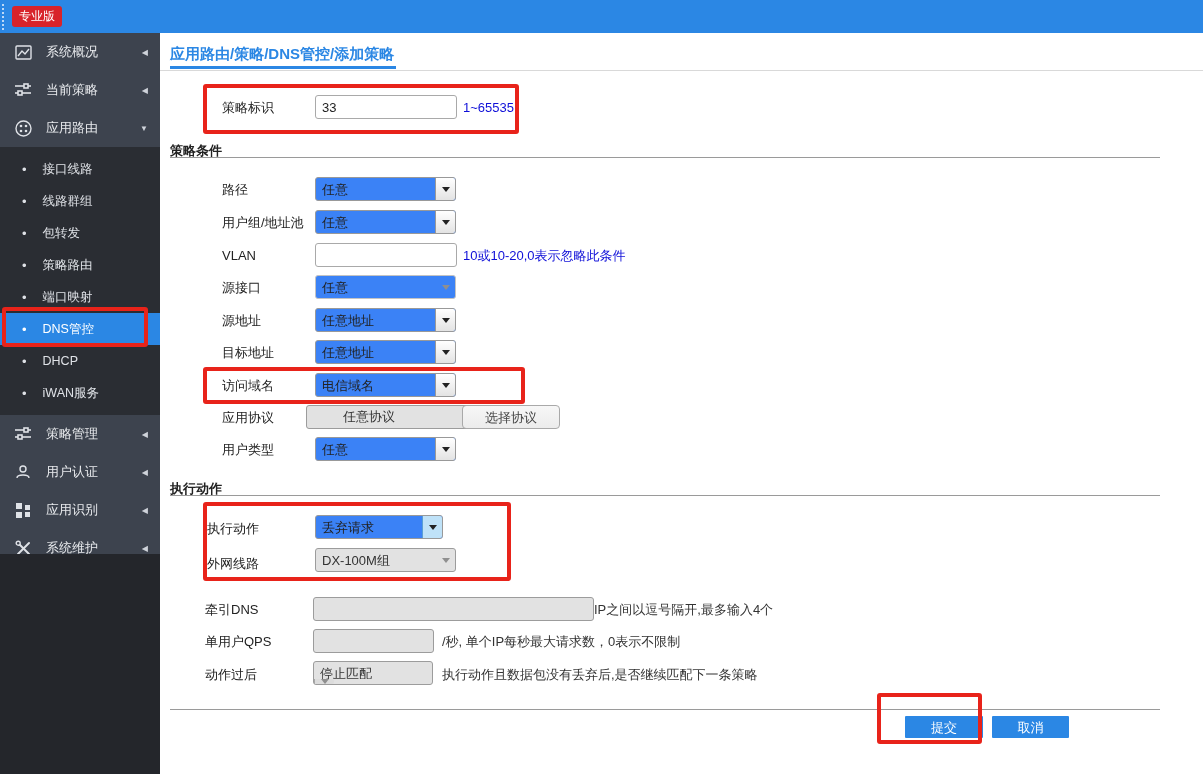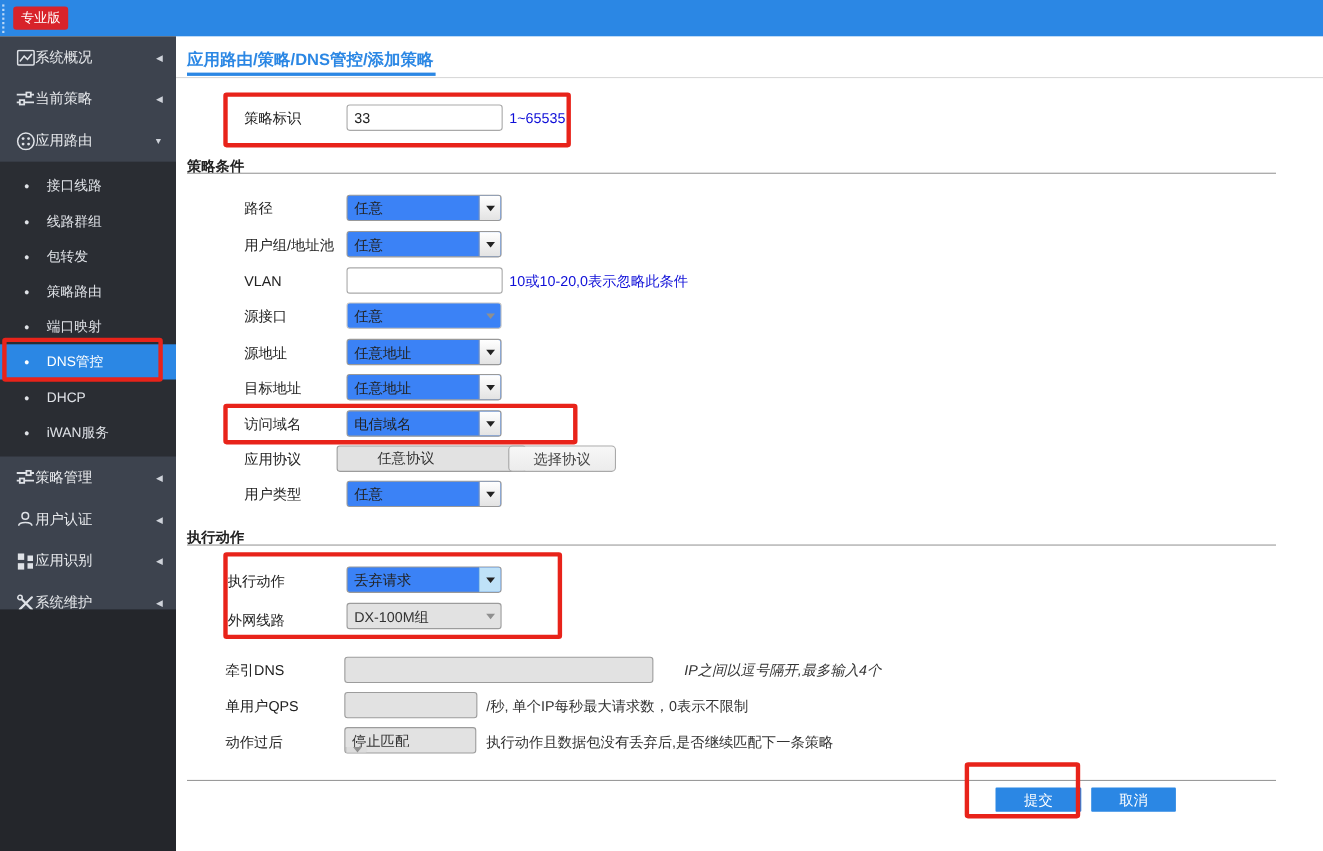--- a/index.html
+++ b/index.html
@@ -9,21 +9,21 @@
   .topbar{position:absolute;left:0;top:0;width:1203px;height:33px;background:#2b87e4;display:flex;align-items:center;}
   .logo{display:flex;align-items:flex-start;margin-left:8px;width:144px;}
   .logo-text{color:#fff;font-size:21px;font-weight:bold;letter-spacing:.5px;line-height:30px;}
   .logo-reg{color:#fff;font-size:9px;margin-left:1px;margin-top:2px;}
   .top-sep{height:26px;border-left:2px dotted #bcd9f7;margin:0 8px 0 2px;}
   .badge{background:#d8232a;color:#fff;font-size:12px;padding:2px 7px;border-radius:3px;}
   
   .sidebar{position:absolute;left:0;top:33px;width:160px;height:741px;background:#3d434e;}
   .side-item{height:38px;display:flex;align-items:center;color:#e8eaed;font-size:13px;cursor:pointer;}
   .side-item .ic{width:18px;margin-left:14px;display:flex;justify-content:center;}
-  .side-item .lab{flex:1;}
+  .side-item .lab{margin-left:14px;flex:1;}
   .chev{margin-right:12px;font-size:8px;color:#cfd3da;}
   .submenu{background:#2a2d33;padding:6px 0;}
   .sub-item{height:32px;display:flex;align-items:center;color:#dfe2e7;font-size:12.5px;cursor:pointer;}
   .sub-item .dot{margin-left:22px;font-size:13px;}
   .sub-item .lab{margin-left:16px;}
   .sub-item.active{background:#2b87e4;color:#fff;}
   .side-bottom-fill{position:absolute;left:0;top:521px;width:160px;height:220px;background:#24262b;}
   
   .crumb{position:absolute;left:170px;top:45px;font-size:15px;font-weight:bold;color:#2b87e4;}
   .crumb-line{position:absolute;left:170px;top:66px;width:226px;height:3px;background:#2b87e4;}
@@ -266,38 +266,38 @@
   <span class="txt">任意</span>
   <span class="btn">
       <span class="tri"></span>
     </span>
 </div>
 
 <div class="sec-title" style="left:170px;top:480px;">执行动作</div>
 <div class="hr" style="left:170px;top:495px;width:990px;background:#9a9a9a;"></div>
 
 <div class="lbl" style="left:207px;top:517px;">执行动作</div>
-<div class="sel" style="left:315px;top:515px;width:141px;">
+<div class="sel" style="left:315px;top:515px;width:128px;">
   <span class="txt">丢弃请求</span>
   <span class="btn blue">
       <span class="tri"></span>
     </span>
 </div>
 
 <div class="lbl" style="left:207px;top:552px;">外网线路</div>
 <div class="sel dis" style="left:315px;top:548px;width:141px;">
   <span class="txt">DX-100M组</span>
   <span class="btn">
       <span class="tri gray"></span>
     </span>
 </div>
 
 <div class="lbl" style="left:205px;top:598px;">牵引DNS</div>
 <input class="tinput gray" style="left: 313px; top: 597px; width: 267px;" disabled="" value="">
-<div class="hint-dark" style="left:622px;top:598px;font-style:italic;">IP之间以逗号隔开,最多输入4个</div>
+<div class="hint-dark" style="left:594px;top:598px;">IP之间以逗号隔开,最多输入4个</div>
 
 <div class="lbl" style="left:205px;top:630px;">单用户QPS</div>
 <input class="tinput gray" style="left: 313px; top: 629px; width: 107px;" disabled="" value="">
 <div class="hint-dark" style="left:442px;top:630px;">/秒, 单个IP每秒最大请求数，0表示不限制</div>
 
 <div class="lbl" style="left:205px;top:663px;">动作过后</div>
 <div class="sel dis" style="left:313px;top:661px;width:120px;flex-direction:column;">
   <span class="txt">停止匹配</span>
   <span class="btn divided">
       <span class="tri gray"></span>

